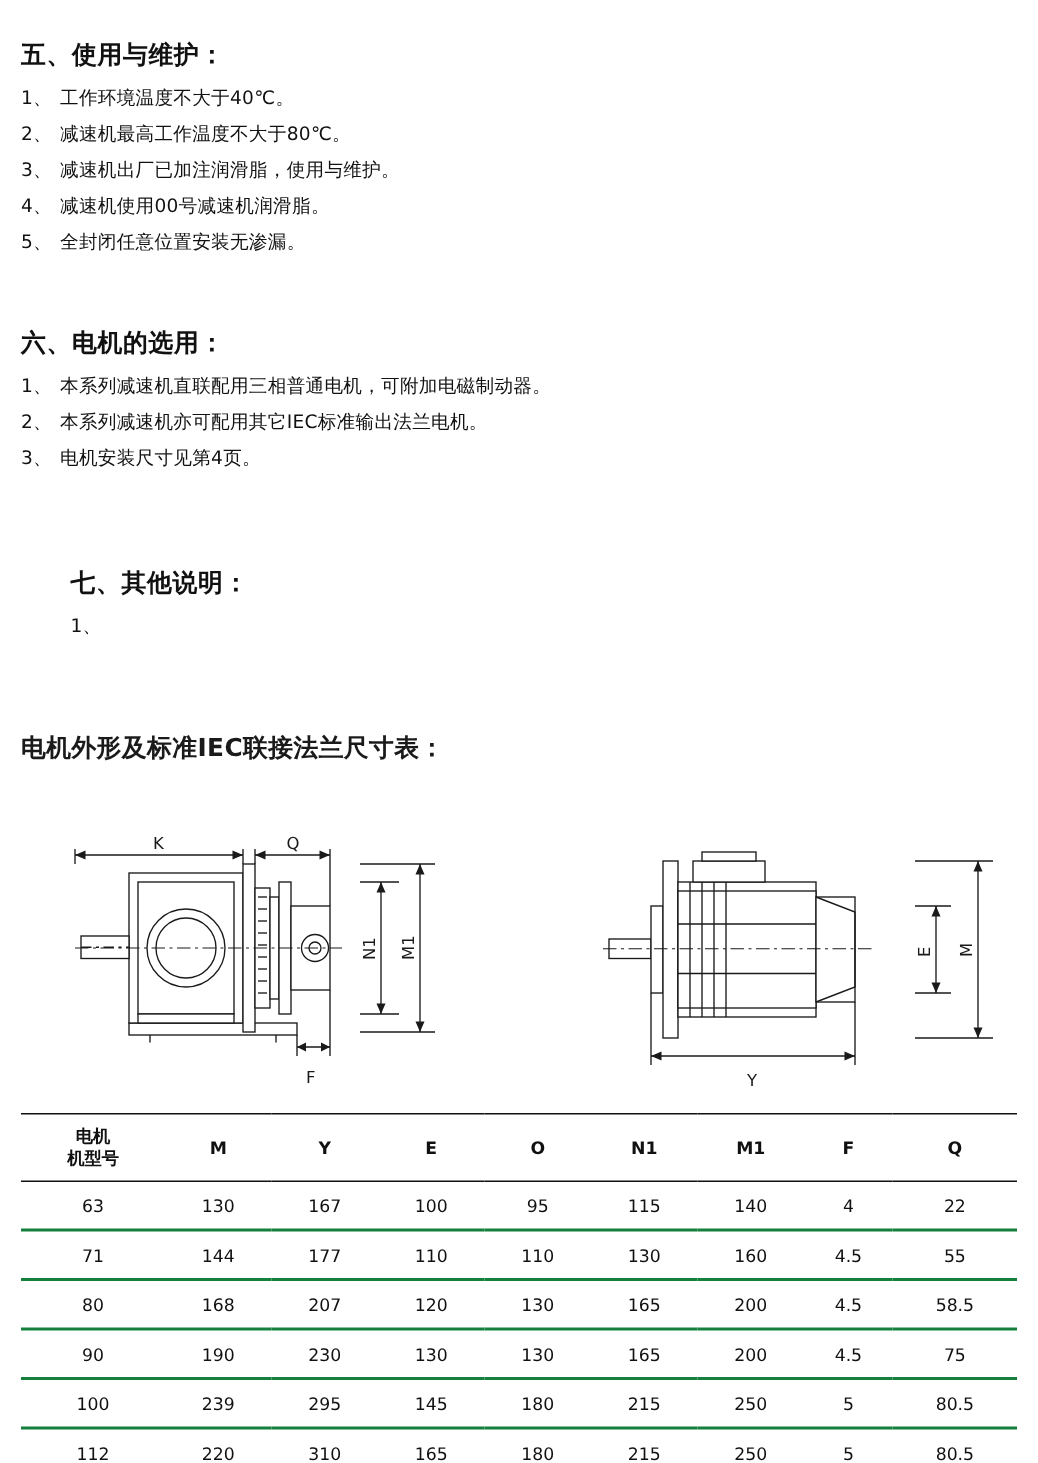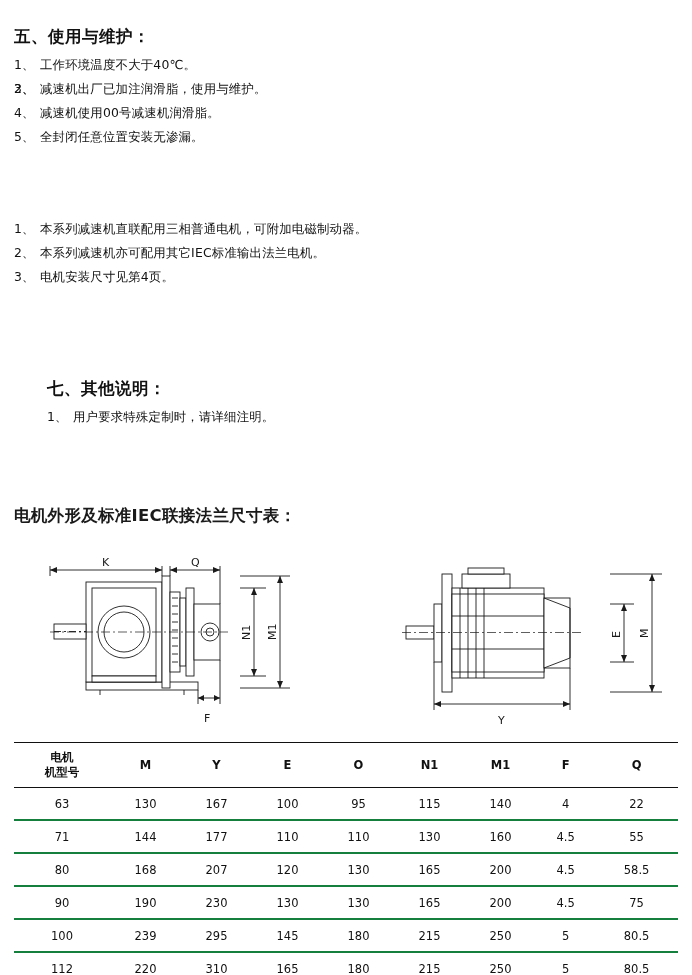--- a/index.html
+++ b/index.html
@@ -59,21 +59,21 @@
 
   
   #sec5 { top: 26px; }
   #sec6 { top: 218px; }
   #sec7 { top: 378px; margin-left: 33px; }
 
   
   #tbl-heading {
     position: absolute;
     left: 14px;
-    top: 505px;
+    top: 488px;
     font-size: 16.5px;
     font-weight: bold;
     letter-spacing: 0.3px;
   }
 
   
   #drawing {
     position: absolute;
     left: 14px;
     top: 552px;
@@ -123,39 +123,40 @@
 </style>
 </head>
 <body>
 
 <div class="page">
 
   <div class="section" id="sec5">
     <div class="sec-title">五、使用与维护：</div>
     <ul class="item-list">
       <li><span class="num">1、</span><span>工作环境温度不大于40℃。</span></li>
-      <li><span class="num">2、</span></li>
+      <li><span class="num">2、</span><span>减速机最高工作温度不大于80℃。</span></li>
       <li><span class="num">3、</span><span>减速机出厂已加注润滑脂，使用与维护。</span></li>
       <li><span class="num">4、</span><span>减速机使用00号减速机润滑脂。</span></li>
       <li><span class="num">5、</span><span>全封闭任意位置安装无渗漏。</span></li>
     </ul>
   </div>
 
   <div class="section" id="sec6">
+    <div class="sec-title">六、电机的选用：</div>
     <ul class="item-list">
       <li><span class="num">1、</span><span>本系列减速机直联配用三相普通电机，可附加电磁制动器。</span></li>
       <li><span class="num">2、</span><span>本系列减速机亦可配用其它IEC标准输出法兰电机。</span></li>
       <li><span class="num">3、</span><span>电机安装尺寸见第4页。</span></li>
     </ul>
   </div>
 
   <div class="section" id="sec7">
     <div class="sec-title">七、其他说明：</div>
     <ul class="item-list">
-      <li><span class="num">1、</span><span>用户要求特殊定制时，请详细注明。</span></li>
+      <li><span class="num">1、</span></li>
     </ul>
   </div>
 
   <div id="tbl-heading">电机外形及标准IEC联接法兰尺寸表：</div>
 
   <div id="drawing">
     <svg width="664" height="182" viewBox="0 0 664 182" xmlns="http://www.w3.org/2000/svg">
       <g stroke="#1a1a1a" fill="none" stroke-width="0.9">
 
         <rect x="72" y="130" width="112" height="8"></rect>

